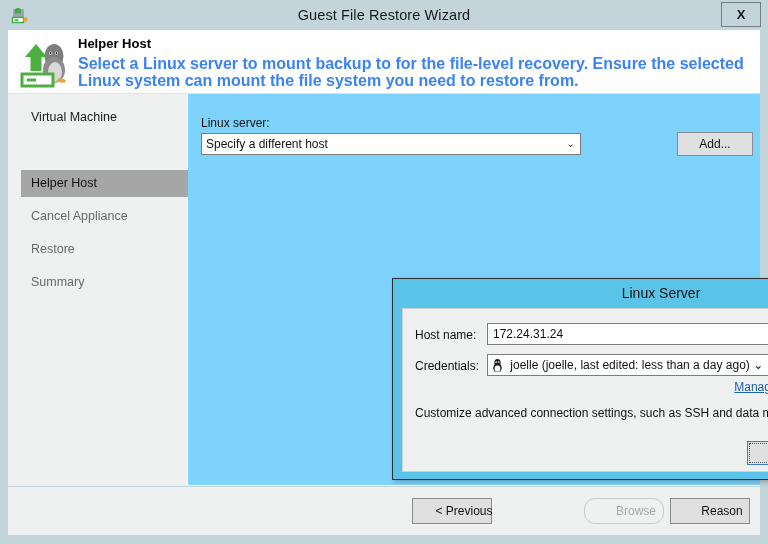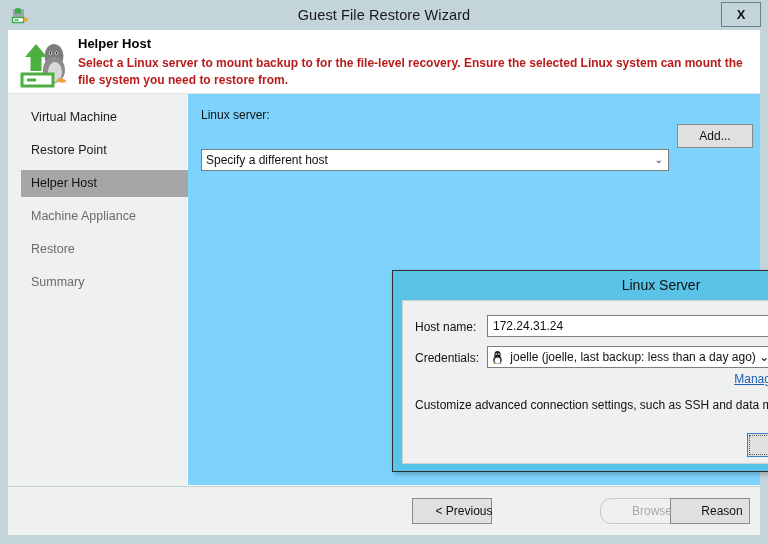--- a/index.html
+++ b/index.html
@@ -59,21 +59,21 @@
     position: absolute; left: 10px; top: 4px;
     width: 56px; height: 56px;
   }
   #header .hdr-title {
     position: absolute; left: 70px; top: 6px;
     font-size: 13px; font-weight: bold; color: #000;
   }
   #header .hdr-desc {
     position: absolute; left: 70px; top: 25px;
     width: 672px;
-    font-size: 12px; font-weight: bold; color: #b91c1c;
+    font-size: 16px; font-weight: bold; color: #3b82f6;
     line-height: 17px;
   }
 
   
   #body {
     position: absolute; left: 8px; top: 94px;
     width: 752px; height: 392px;
     background: #7dd3fc;
     border-bottom: 1px solid #ffffff;
   }
@@ -93,21 +93,21 @@
     cursor: pointer;
     white-space: nowrap;
   }
   .side-item.done { color: #1b1b1b; }
   .side-item.active {
     background: #a6a6a6;
     color: #111;
   }
 
   #content {
-    position: absolute; left: 181px; top: 4px;
+    position: absolute; left: 181px; top: 12px;
     width: 571px; height: 392px; padding-left: 37px;
   }
   .lbl-linux {
     position: absolute; left: 12px; top: 10px;
     font-size: 12px; color: #111;
   }
   .combo {
     position: absolute;
     background: #fff;
     border: 1px solid #7d7d7d;
@@ -118,21 +118,21 @@
     padding-left: 4px;
     cursor: pointer;
     white-space: nowrap;
     overflow: hidden;
   }
   .combo .chev {
     position: absolute; right: 5px; top: 0;
     height: 20px; line-height: 20px;
     font-size: 10px; color: #333;
   }
-  #linux-combo { left: 12px; top: 27px; width: 468px; margin-top: 24px; }
+  #linux-combo { left: 12px; top: 27px; width: 380px; }
 
   .btn {
     background: #e0e0e0;
     border: 1px solid #8a8a8a;
     font-size: 12px;
     color: #111;
     display: flex; align-items: center; justify-content: center;
     cursor: pointer;
     white-space: nowrap;
     text-align: center;
@@ -201,21 +201,21 @@
 
   
   #footer {
     position: absolute; left: 8px; top: 487px;
     width: 752px; height: 48px;
     background: #eff0f0;
   }
   #footer .btn { position: absolute; top: 11px; width: 80px; height: 26px; padding-left: 24px; }
   #prev-btn   { left: 404px; }
   #next-btn   { left: 490px; border-color: #3a7fc1; }
-  #browse-btn { left: 592px; border-radius: 11px; }
+  #browse-btn { left: 576px; border-radius: 11px; }
   #cancel-wiz { left: 662px; }
 </style>
 </head>
 <body>
 
 <div id="app">
 
   <div id="titlebar">
     <span class="win-icon">
       <svg width="20" height="20" viewBox="0 0 20 20">
@@ -252,23 +252,22 @@
       </svg>
     </span>
     <div class="hdr-title">Helper Host</div>
     <div class="hdr-desc">Select a Linux server to mount backup to for the file-level recovery. Ensure the selected Linux system can mount the file system you need to restore from.</div>
   </div>
 
   <div id="body">
 
     <div id="sidebar">
       <div class="side-item done" style="top:10px">Virtual Machine</div>
-      <div class="side-item done" style="top:43px">Restore Point</div>
       <div class="side-item active" style="top:76px">Helper Host</div>
-      <div class="side-item" style="top:109px">Machine Appliance</div>
+      <div class="side-item" style="top:109px">Cancel Appliance</div>
       <div class="side-item" style="top:142px">Restore</div>
       <div class="side-item" style="top:175px">Summary</div>
     </div>
 
     <div id="content">
       <div class="lbl-linux">Linux server:</div>
 
       <div class="combo" id="linux-combo">
         <span>Specify a different host</span>
         <span class="chev">⌄</span>
@@ -292,21 +291,21 @@
                 <ellipse cx="6.5" cy="10.6" rx="2.9" ry="3.1" fill="#ffffff"></ellipse>
                 <circle cx="5.3" cy="4.2" r="0.9" fill="#fff"></circle>
                   <circle cx="5.3" cy="4.2" r="0.45" fill="#111"></circle>
                 <circle cx="7.7" cy="4.2" r="0.9" fill="#fff"></circle>
                   <circle cx="7.7" cy="4.2" r="0.45" fill="#111"></circle>
                 <path d="M5.4 6 q1.1 1.1 2.2 0 q-1.1 1.5 -2.2 0 Z" fill="#f0b429"></path>
                 <path d="M3.6 13 q-2 .3 -1.6 1 q2 .6 3-.5 Z" fill="#f0b429"></path>
                 <path d="M9.4 13 q2 .3 1.6 1 q-2 .6 -3-.5 Z" fill="#f0b429"></path>
               </svg>
             </span>
-            <span>joelle (joelle, last backup: less than a day ago)</span>
+            <span>joelle (joelle, last edited: less than a day ago)</span>
             <span class="chev">⌄</span>
           </div>
 
           <div id="manage-link">Manage accounts</div>
 
           <div id="adv-text">Customize advanced connection settings, such as SSH and data mover ports</div>
 
           <div class="btn" id="ok-btn">
 
             <span class="focusring"></span>

